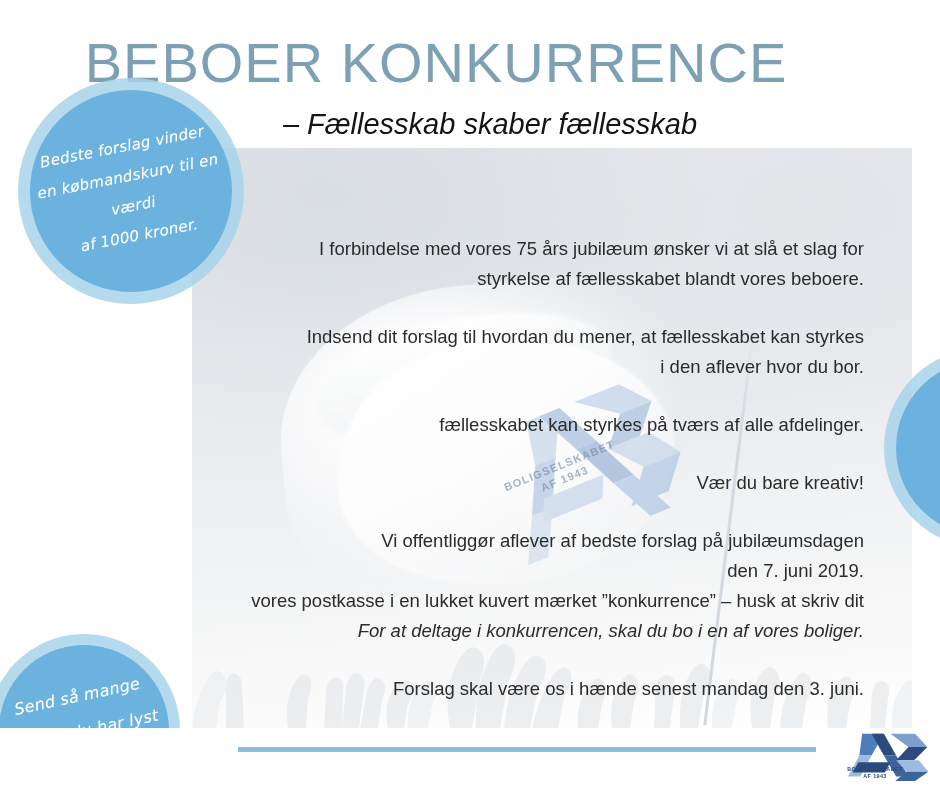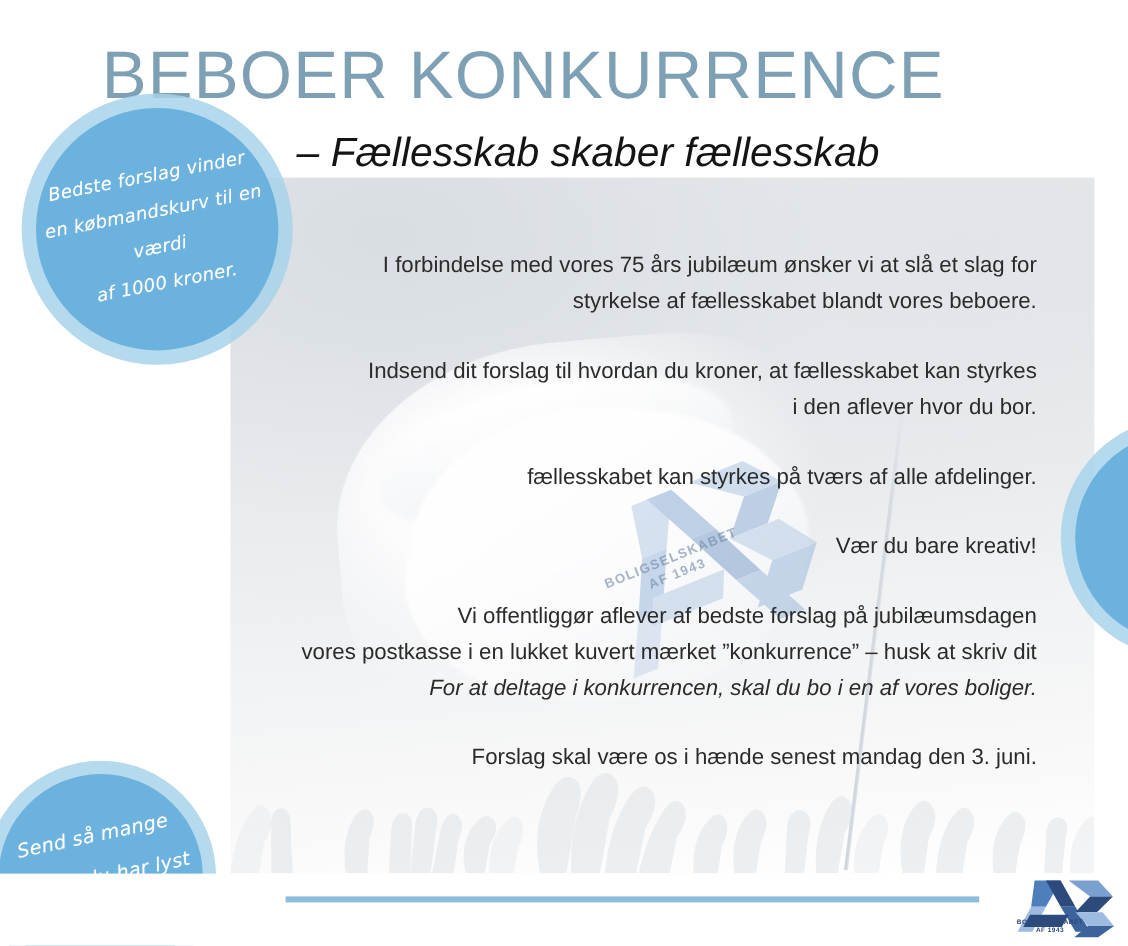--- a/index.html
+++ b/index.html
@@ -24,21 +24,21 @@
     font-weight:400;
     color:#7ea0b4;
     line-height:1.05;
     padding-left:46px;
     box-sizing:border-box;
   }
   .subtitle{
     position:absolute;
     left:0; top:108px; width:940px;
     text-align:center;
-    font-size:34px;
+    font-size:29px;
     font-style:italic;
     font-weight:400;
     color:#141414;
     padding-left:40px;
     box-sizing:border-box;
   }
 
   
   .panel{
     position:absolute;
@@ -114,21 +114,21 @@
     box-sizing:border-box;
     text-align:right;
     color:#2b2b2b;
     font-size:18.5px;
     line-height:30px;
   }
   .para{margin:0 0 28px 0;}
   .para.tight{margin-bottom:0;}
   .para .l{display:block;}
   .para.italic{font-style:italic;}
-  .p1{margin-top:58px;}
+  .p1{margin-top:86px;}
 
   
   .bottombar{
     position:absolute;
     left:0;bottom:0;width:940px;height:60px;background:#ffffff;
   }
   .rule{
     position:absolute;
     left:238px; top:747px;
     width:578px;height:5px;
@@ -267,34 +267,35 @@
   <div class="subtitle">– Fællesskab skaber fællesskab</div>
 
   <div class="copy">
 
     <p class="para p1">
       <span class="l">I forbindelse med vores 75 års jubilæum ønsker vi at slå et slag for</span>
       <span class="l">styrkelse af fællesskabet blandt vores beboere.</span>
     </p>
 
     <p class="para">
-      <span class="l">Indsend dit forslag til hvordan du kroner, at fællesskabet kan styrkes</span>
+      <span class="l">Indsend dit forslag til hvordan du mener, at fællesskabet kan styrkes</span>
       <span class="l">i den aflever hvor du bor.</span>
     </p>
 
     <p class="para">
       <span class="l">fællesskabet kan styrkes på tværs af alle afdelinger.</span>
     </p>
 
     <p class="para">
       <span class="l">Vær du bare kreativ!</span>
     </p>
 
     <p class="para tight">
       <span class="l">Vi offentliggør aflever af bedste forslag på jubilæumsdagen</span>
+      <span class="l">den 7. juni 2019.</span>
     </p>
 
     <p class="para tight">
       <span class="l">vores postkasse i en lukket kuvert mærket ”konkurrence” – husk at skriv dit</span>
     </p>
 
     <p class="para italic">
       <span class="l">For at deltage i konkurrencen, skal du bo i en af vores boliger.</span>
     </p>
 

